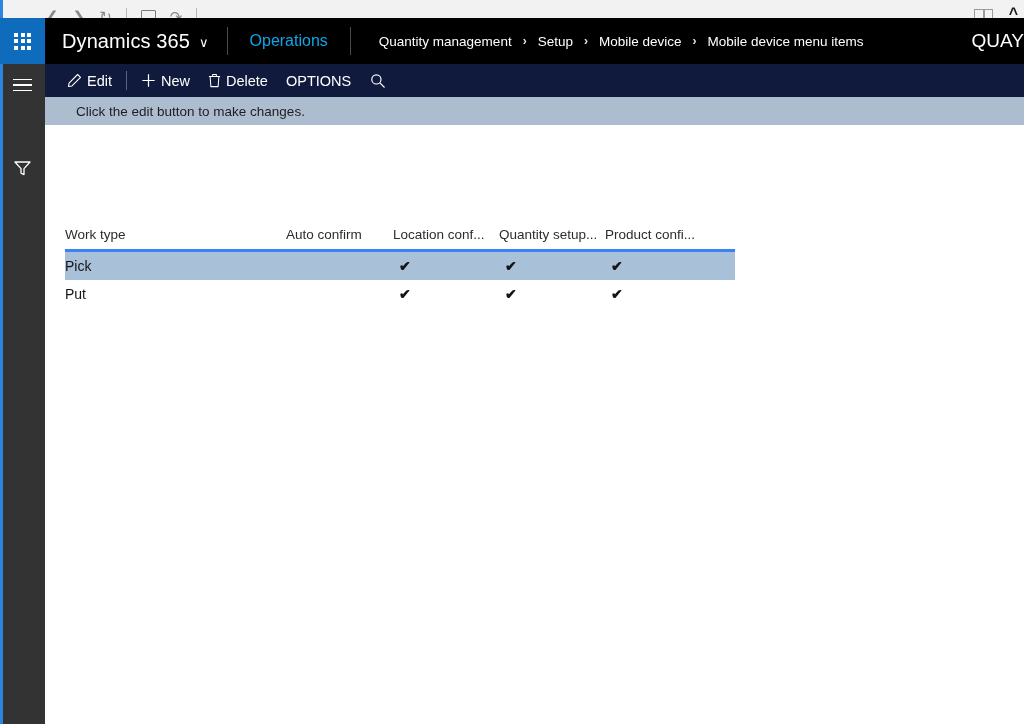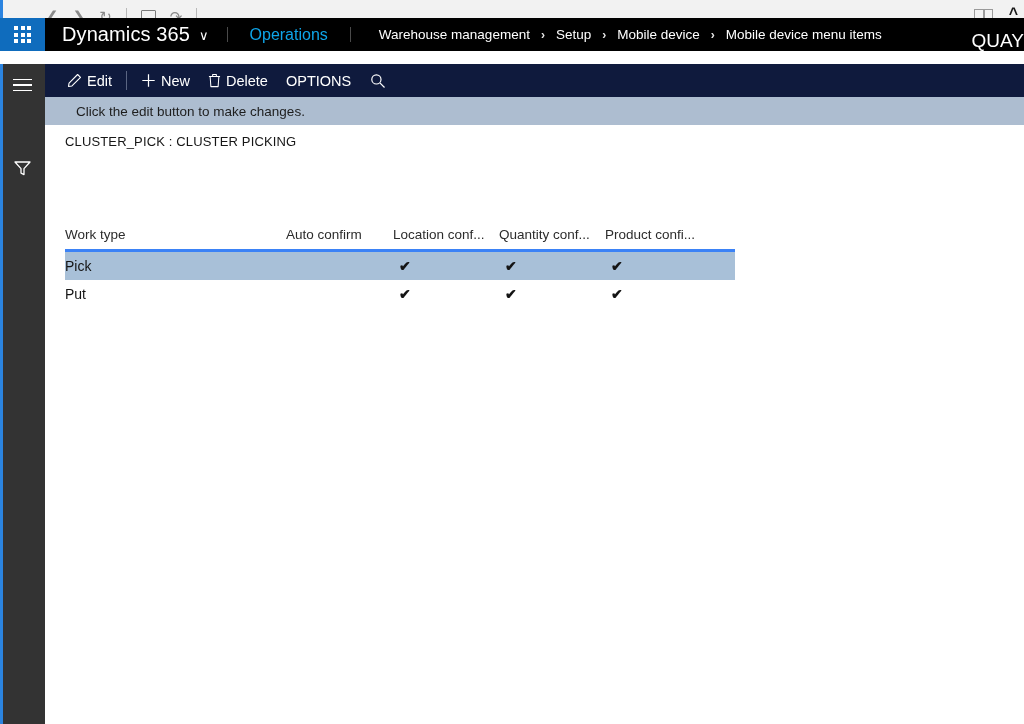--- a/index.html
+++ b/index.html
@@ -97,21 +97,21 @@
     left: 0; top: 0; bottom: 0;
     width: 3px;
     background: #2b84e0;
   }
 
   
   .topnav {
     position: absolute;
     left: 0; top: 18px;
     width: 1024px;
-    height: 33px;
+    height: 46px;
     background: #000000;
     display: flex;
     align-items: stretch;
   }
   .waffle {
     width: 45px;
     background: #0f6cbd;
     display: flex;
     align-items: center;
     justify-content: center;
@@ -415,21 +415,21 @@
       </span>
     </div>
     <div class="brand">
       <span>Dynamics 365</span>
       <span class="chev">∨</span>
     </div>
     <div class="navdiv"></div>
     <div class="module">Operations</div>
     <div class="navdiv"></div>
     <div class="breadcrumb">
-      <span class="crumb">Warehouse management</span>
+      <span class="crumb">Quantity management</span>
       <span class="crumb-sep">›</span>
       <span class="crumb">Setup</span>
       <span class="crumb-sep">›</span>
       <span class="crumb">Mobile device</span>
       <span class="crumb-sep">›</span>
       <span class="crumb">Mobile device menu items</span>
     </div>
     <div class="company">QUAY</div>
   </div>
 
@@ -484,29 +484,28 @@
         </svg>
       </span>
     </div>
   </div>
 
   <div class="msgbar">
     <span>Click the edit button to make changes.</span>
   </div>
 
   <div class="content">
-    <div class="caption">CLUSTER_PICK : CLUSTER PICKING</div>
 
 
     <div class="grid">
       <div class="grid-head">
         <div class="hcell first" style="left:0;">Work type</div>
         <div class="hcell" style="left:221px;">Auto confirm</div>
         <div class="hcell" style="left:328px;">Location conf...</div>
-        <div class="hcell" style="left:434px;">Quantity conf...</div>
+        <div class="hcell" style="left:434px;">Quantity setup...</div>
         <div class="hcell" style="left:540px;">Product confi...</div>
       </div>
 
       <div class="grid-row selected">
         <div class="cell" style="left:0;">Pick</div>
         <div class="cell" style="left:221px;"></div>
         <div class="cell" style="left:334px;">
             <span class="check">✔</span>
           </div>
         <div class="cell" style="left:440px;">

